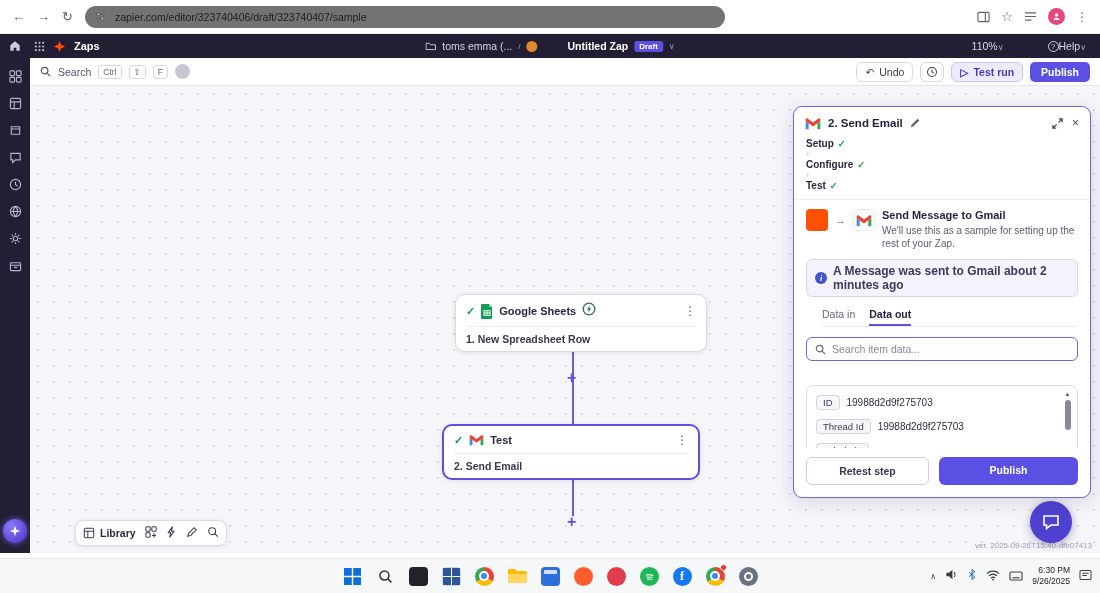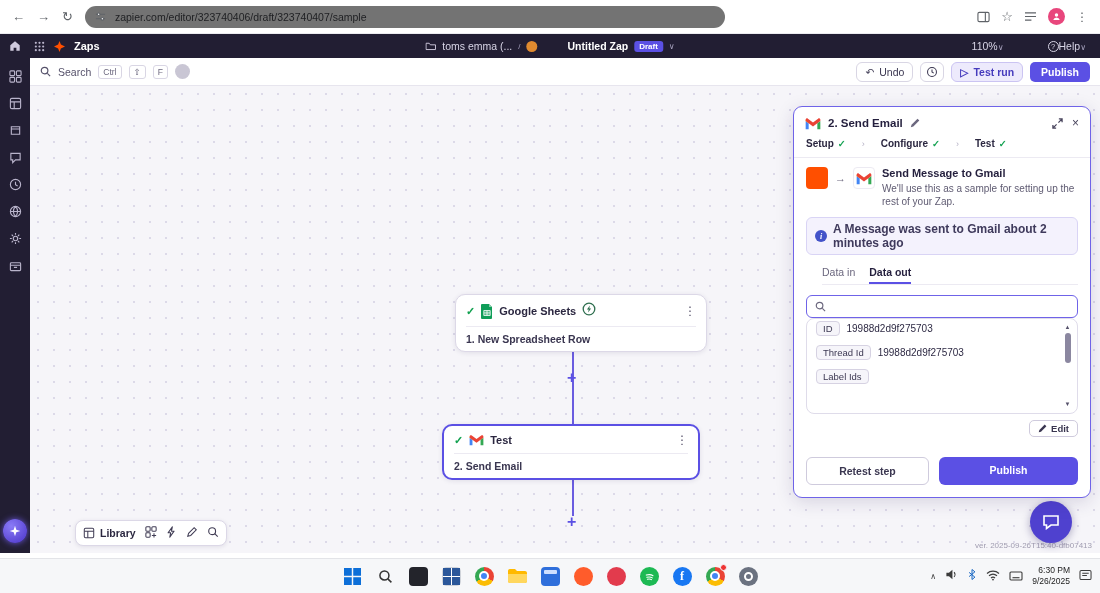--- a/index.html
+++ b/index.html
@@ -78,21 +78,21 @@
   .chatfab{position:absolute;left:1000px;top:415px;width:42px;height:42px;border-radius:50%;background:#4f41cf;
     display:flex;align-items:center;justify-content:center;box-shadow:0 2px 8px rgba(30,20,90,.35);}
 
   
   .panel{position:absolute;left:763px;top:20px;width:298px;height:392px;background:#fff;border:1px solid #6f63e8;
     border-radius:9px;box-shadow:0 4px 18px rgba(40,30,90,.15);display:flex;flex-direction:column;overflow:hidden;}
   .p-head{display:flex;align-items:center;gap:7px;padding:9px 11px 6px;}
   .p-title{font-size:11.5px;font-weight:bold;color:#241f3d;}
   .p-head .right{margin-left:auto;display:flex;align-items:center;gap:9px;}
   .p-close{font-size:12px;color:#4a465e;}
-  .p-steps{display:flex;align-items:flex-end;gap:16px;padding:2px 12px 8px;border-bottom:1px solid #eceaf2;}
+  .p-steps{display:flex;align-items:flex-start;gap:0;padding:2px 12px 8px;border-bottom:1px solid #eceaf2;flex-direction:column;}
   .p-step{display:flex;align-items:center;gap:4px;font-size:10px;color:#2b2740;font-weight:bold;}
   .scheck{color:#12a150;font-size:9.5px;}
   .ssep{color:#b4b0c4;font-size:9px;}
   .p-body{flex:1;padding:9px 12px 0;overflow:hidden;}
   .approw{display:flex;gap:7px;}
   .appicon{width:22px;height:22px;border-radius:4px;background:#ff4f00;flex:none;}
   .arrow{color:#6b677e;font-size:11px;line-height:22px;}
   .gmail-lg{width:22px;height:22px;border-radius:4px;border:1px solid #eceaf2;display:flex;align-items:center;justify-content:center;flex:none;}
   .headline{font-size:11px;font-weight:bold;color:#241f3d;}
   .desc{font-size:10px;color:#5f5b72;margin-top:3px;line-height:1.3;}
@@ -100,21 +100,21 @@
     border-radius:6px;padding:4px 8px;}
   .binfo{width:12px;height:12px;border-radius:50%;background:#4353c9;color:#fff;font-size:8px;font-weight:bold;
     display:flex;align-items:center;justify-content:center;flex:none;font-family:"Liberation Serif",serif;font-style:italic;}
   .btext{font-size:12px;color:#3f3a5c;font-weight:bold;}
   .dtabs{display:flex;gap:14px;margin-top:11px;border-bottom:1px solid #eceaf2;margin-left:16px;}
   .dtab{font-size:10.5px;color:#6b677e;padding-bottom:4px;}
   .dtab.active{color:#241f3d;font-weight:bold;border-bottom:2px solid #5b50e4;}
   .sbox{margin-top:10px;border:1.5px solid #6f63e8;border-radius:6px;display:flex;align-items:center;gap:6px;padding:5px 8px;background:#fff;}
   .sbox input{border:none;outline:none;flex:1;font-size:10.5px;color:#241f3d;font-family:"Liberation Sans",sans-serif;background:transparent;}
   .sbox input::placeholder{color:#8b87a0;}
-  .databox{margin-top:0;border:1px solid #dfdcea;border-radius:8px;position:relative;height:96px;padding:2px 22px 9px 9px;}
+  .databox{margin-top:24px;border:1px solid #dfdcea;border-radius:8px;position:relative;height:96px;padding:9px 22px 9px 9px;}
   .drow{display:flex;align-items:center;gap:7px;margin-bottom:9px;}
   .dchip{border:1px solid #d6d2e2;background:#f6f5fa;border-radius:4px;font-size:9.5px;color:#3c3852;padding:1px 6px;}
   .dval{font-size:10px;color:#2e2a44;}
   .sbar{position:absolute;right:4px;top:5px;bottom:5px;width:11px;display:flex;flex-direction:column;align-items:center;}
   .sarrow{font-size:6px;color:#55516a;line-height:7px;}
   .sthumb{width:6px;height:30px;background:#8b87a0;border-radius:3px;margin:2px 0;}
   .sspace{flex:1;}
   .editrow{display:flex;justify-content:flex-end;margin-top:6px;}
   .editbtn{display:flex;align-items:center;gap:4px;border:1px solid #cfcbdd;border-radius:5px;background:#fff;
     font-size:9.5px;color:#3a3650;font-weight:bold;padding:2px 8px;}
@@ -439,20 +439,21 @@
         </div>
         <div class="dtabs">
           <span class="dtab">Data in</span>
           <span class="dtab active">Data out</span>
         </div>
         <div class="sbox">
           <svg width="11" height="11" viewBox="0 0 12 12" fill="none" stroke="#6b677e" stroke-width="1.3">
               <circle cx="5" cy="5" r="3.6"></circle>
               <path d="M8 8l3 3"></path>
             </svg>
+          <input placeholder="Search item data..." style="">
         </div>
         <div class="databox">
           <div class="drow">
             <span class="dchip">ID</span>
             <span class="dval">19988d2d9f275703</span>
           </div>
           <div class="drow">
             <span class="dchip">Thread Id</span>
             <span class="dval">19988d2d9f275703</span>
           </div>

